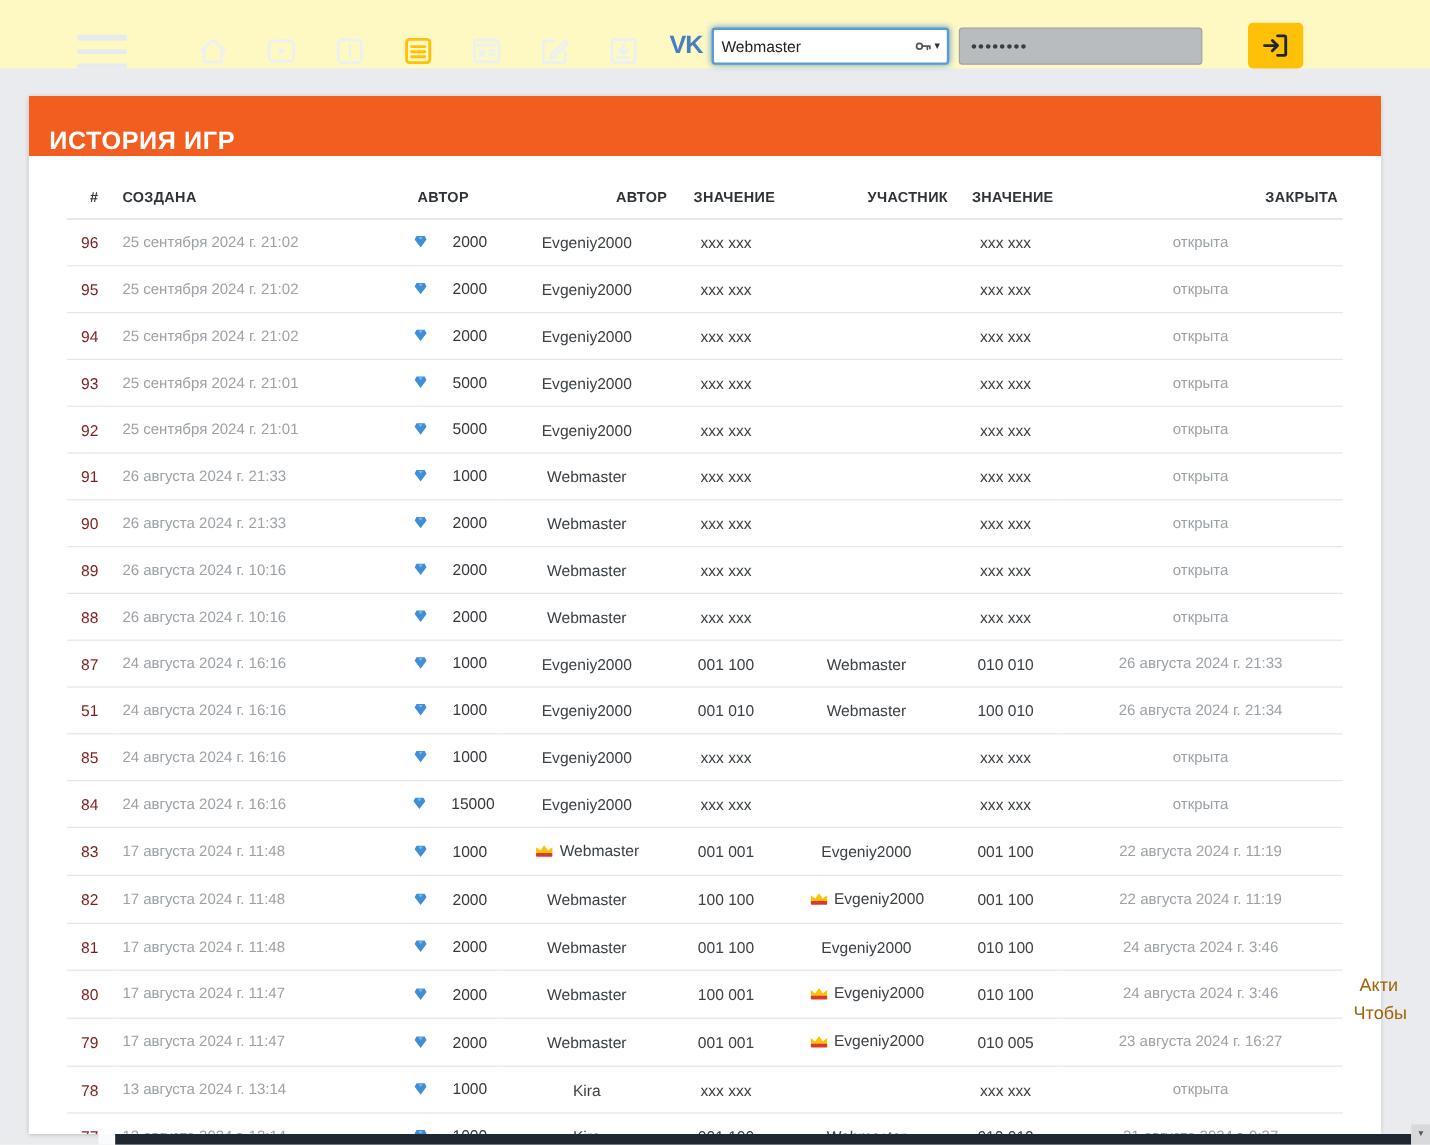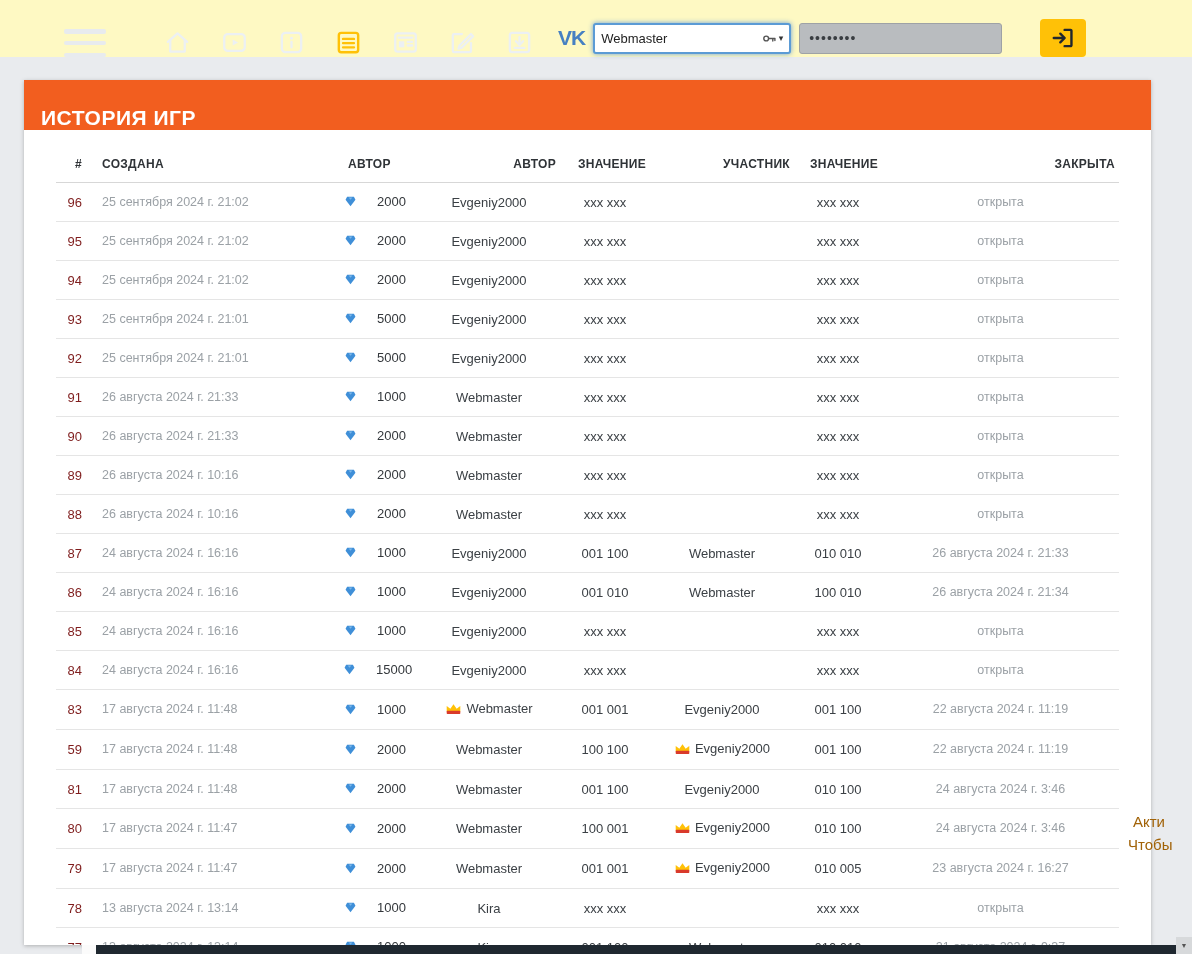--- a/index.html
+++ b/index.html
@@ -442,21 +442,21 @@
     </td>
     <td>001 100</td>
     <td>
       <span>Webmaster</span>
     </td>
     <td>010 010</td>
     <td class="mono">26 августа 2024 г. 21:33</td>
   </tr>
 
   <tr>
-    <td class="c-id">86</td>
+    <td class="c-id">51</td>
     <td class="c-created mono">24 августа 2024 г. 16:16</td>
     <td class="c-price">
       <span class="price-wrap">
         <span class="gem">
           <svg viewBox="0 0 12 12">
                       <polygon points="2.3,0.8 9.7,0.8 11.4,4 6,11.2 0.6,4" fill="#3f8fd8"></polygon>
                       <polygon points="4,1.6 8,1.6 6,4.2" fill="#7db8ea"></polygon>
                     </svg>
         </span>
         <span>1000</span>
@@ -547,21 +547,21 @@
     </td>
     <td>001 001</td>
     <td>
       <span>Evgeniy2000</span>
     </td>
     <td>001 100</td>
     <td class="mono">22 августа 2024 г. 11:19</td>
   </tr>
 
   <tr>
-    <td class="c-id">59</td>
+    <td class="c-id">82</td>
     <td class="c-created mono">17 августа 2024 г. 11:48</td>
     <td class="c-price">
       <span class="price-wrap">
         <span class="gem">
           <svg viewBox="0 0 12 12">
                       <polygon points="2.3,0.8 9.7,0.8 11.4,4 6,11.2 0.6,4" fill="#3f8fd8"></polygon>
                       <polygon points="4,1.6 8,1.6 6,4.2" fill="#7db8ea"></polygon>
                     </svg>
         </span>
         <span>2000</span>

